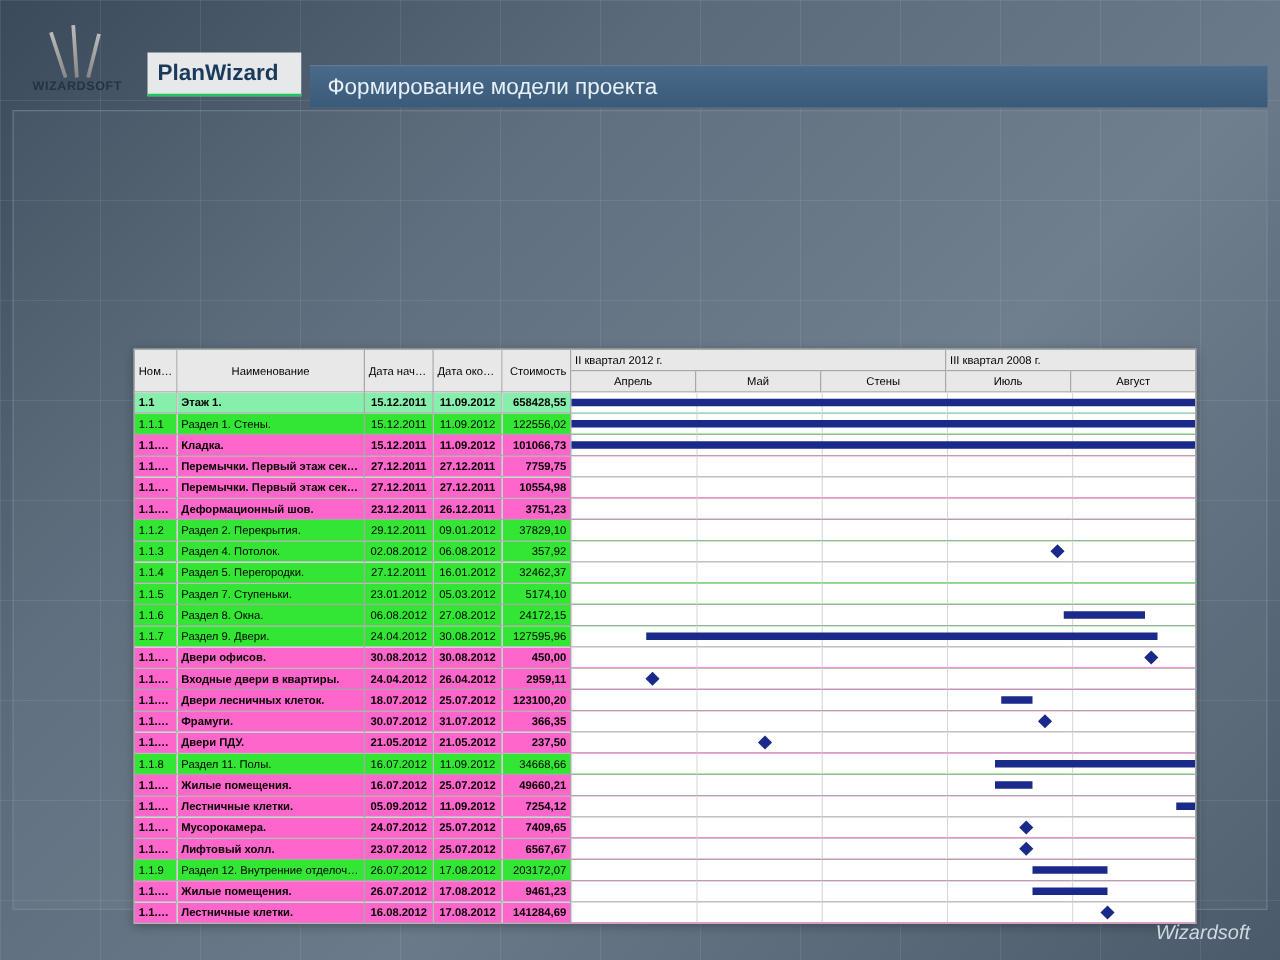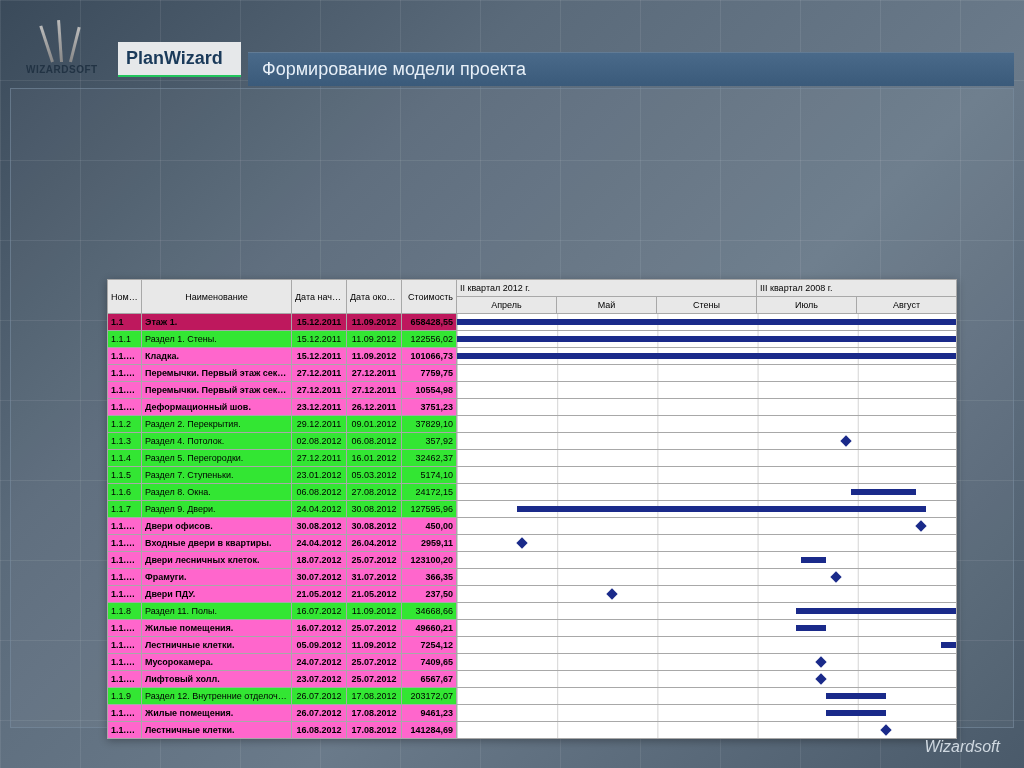--- a/index.html
+++ b/index.html
@@ -96,21 +96,21 @@
 .gantt-table th {
   background: #e8e8e8;
   font-weight: normal;
   font-size: 9px;
 }
 .col-num { width: 34px }
 .col-name { width: 150px }
 .col-date { width: 55px; text-align: center }
 .col-cost { width: 55px; text-align: right }
 .col-gantt { width: 501px; padding: 0 !important; position: relative; }
-.row-yellow td { background: #be185d; font-weight: bold }
+.row-yellow td { background: #86efac; font-weight: bold }
 .row-green td { background: #33e633; font-weight: normal }
 .row-pink td { background: #ff66cc; font-weight: bold }
 .gantt-header-top { text-align: left; font-size: 9px; background:#e8e8e8 }
 .gantt-cell { position: relative; height: 16px; background: #fff; }
 .bar { position: absolute; height: 6px; top: 5px; background: #1a2a8a; }
 .diamond { position: absolute; width: 8px; height: 8px; background: #1a2a8a; transform: rotate(45deg); top: 4px; }
 .footer-text {
   position: absolute; right: 24px; bottom: 12px;
   color: #cfd8e0; font-size: 16px; font-style: italic;
 }

